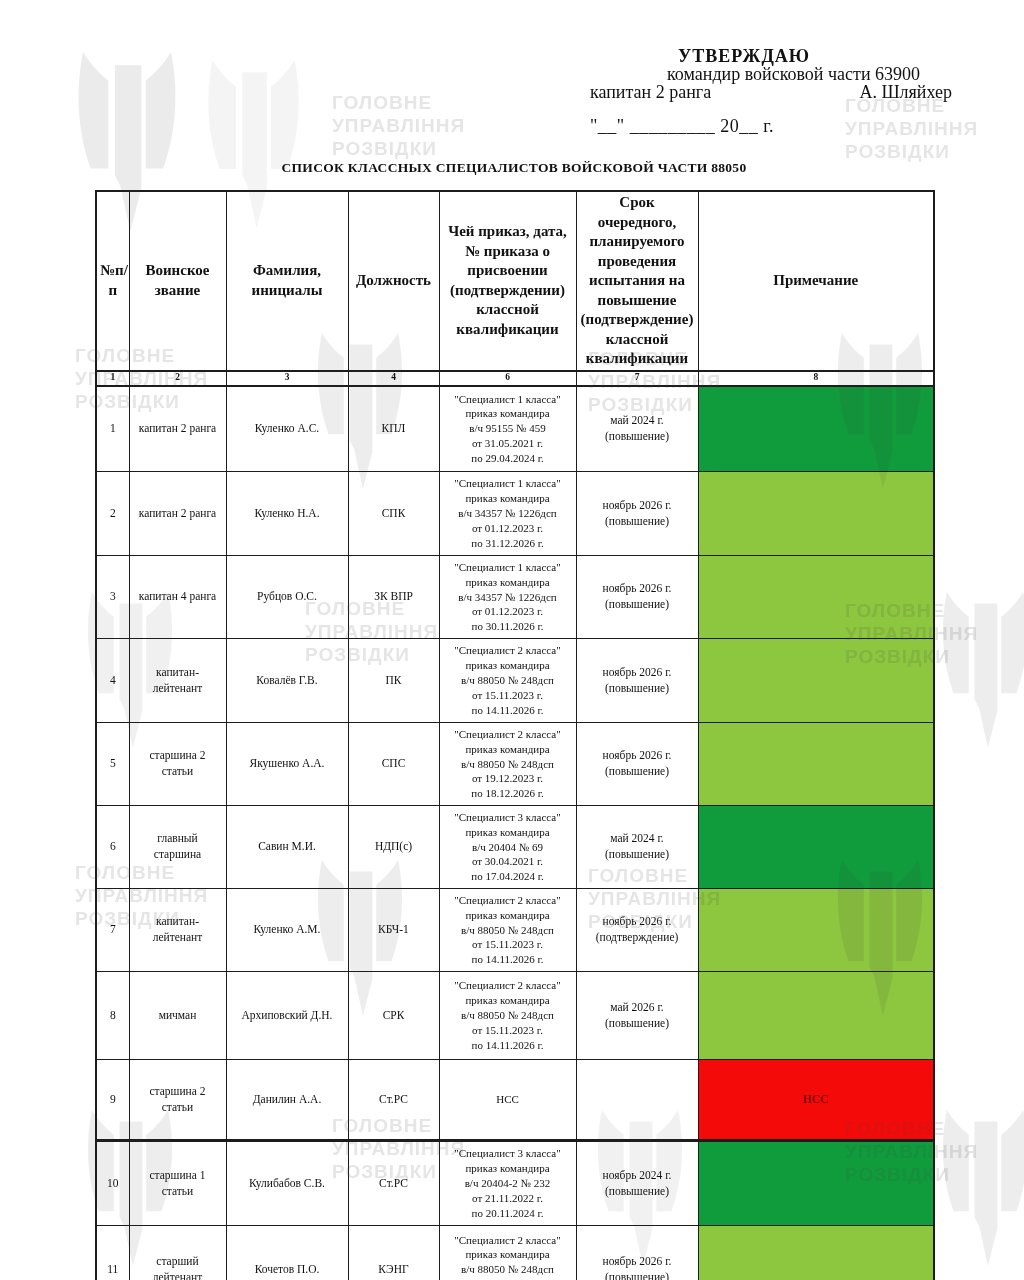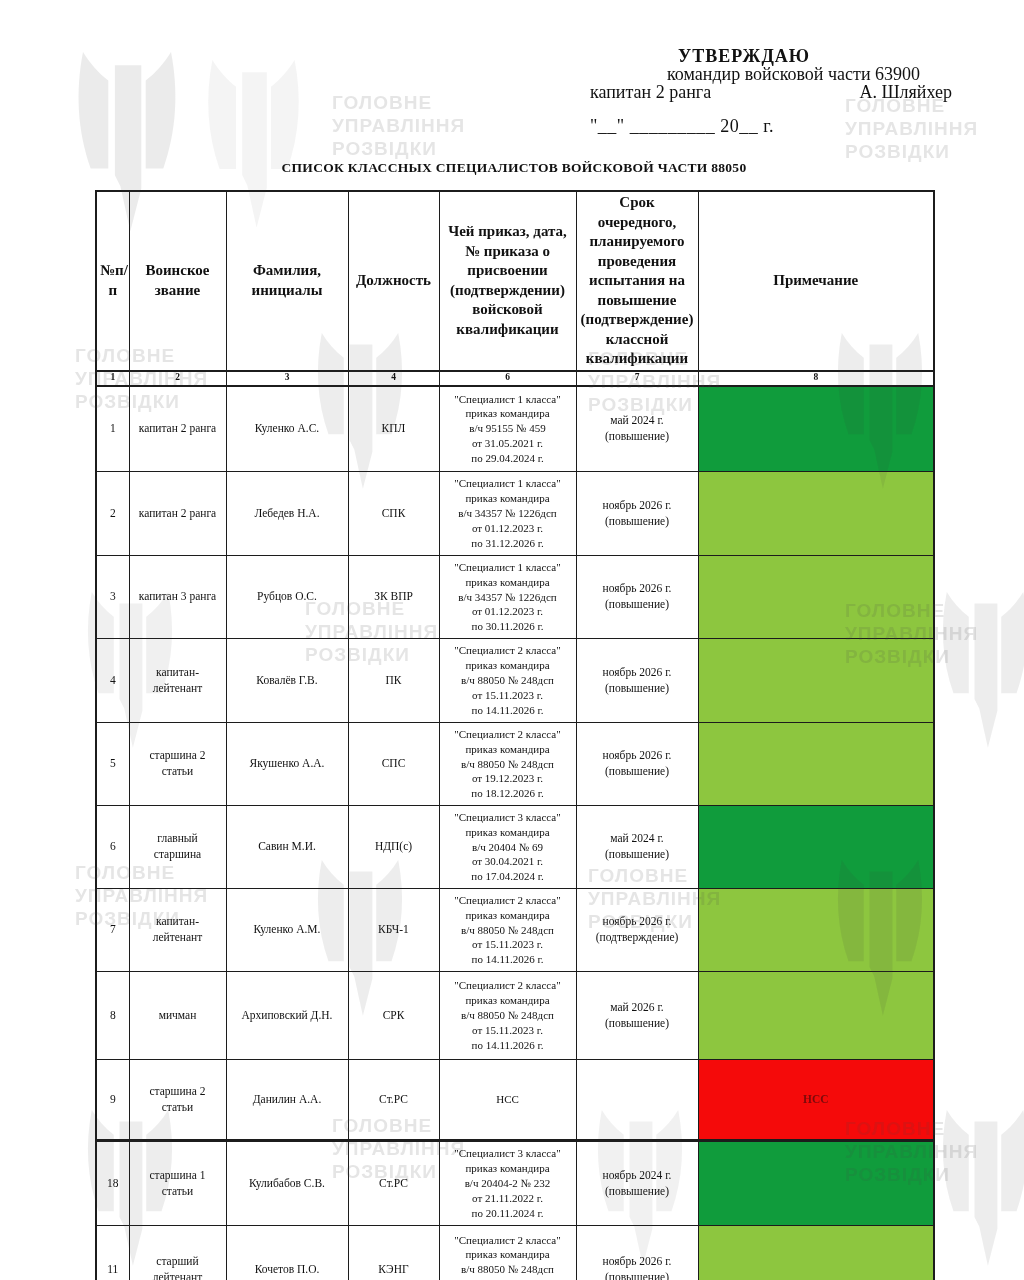--- a/index.html
+++ b/index.html
@@ -67,21 +67,21 @@
         <col style="width:137px">
         <col style="width:122px">
         <col style="width:236px">
     </colgroup>
     <thead>
       <tr id="hdr-labels" style="height:130px">
           <th>№п/п</th>
           <th>Воинское звание</th>
           <th>Фамилия, инициалы</th>
           <th>Должность</th>
-          <th>Чей приказ, дата, № приказа о присвоении (подтверждении) войсковой квалификации</th>
+          <th>Чей приказ, дата, № приказа о присвоении (подтверждении) классной квалификации</th>
           <th>Срок очередного, планируемого проведения испытания на повышение (подтверждение) классной квалификации</th>
           <th>Примечание</th>
         </tr>
       <tr class="num-row" id="hdr-nums">
           <td>1</td>
           <td>2</td>
           <td>3</td>
           <td>4</td>
           <td>6</td>
           <td>7</td>
@@ -99,34 +99,34 @@
 в/ч 95155 № 459
 от 31.05.2021 г.
 по 29.04.2024 г.</td>
           <td class="term-cell">май 2024 г.
 (повышение)</td>
           <td style="background: rgb(16, 156, 60);"></td>
         </tr>
         <tr style="height: 84px;">
           <td>2</td>
           <td class="term-cell">капитан 2 ранга</td>
-          <td>Лебедев Н.А.</td>
+          <td>Куленко Н.А.</td>
           <td>СПК</td>
           <td class="order-cell">"Специалист 1 класса"
 приказ командира
 в/ч 34357 № 1226дсп
 от 01.12.2023 г.
 по 31.12.2026 г.</td>
           <td class="term-cell">ноябрь 2026 г.
 (повышение)</td>
           <td style="background: rgb(141, 198, 63);"></td>
         </tr>
         <tr style="height: 83px;">
           <td>3</td>
-          <td class="term-cell">капитан 3 ранга</td>
+          <td class="term-cell">капитан 4 ранга</td>
           <td>Рубцов О.С.</td>
           <td>ЗК ВПР</td>
           <td class="order-cell">"Специалист 1 класса"
 приказ командира
 в/ч 34357 № 1226дсп
 от 01.12.2023 г.
 по 30.11.2026 г.</td>
           <td class="term-cell">ноябрь 2026 г.
 (повышение)</td>
           <td style="background: rgb(141, 198, 63);"></td>
@@ -209,21 +209,21 @@
           <td>9</td>
           <td class="term-cell">старшина 2
 статьи</td>
           <td>Данилин А.А.</td>
           <td>Ст.РС</td>
           <td class="order-cell">НСС</td>
           <td class="term-cell"></td>
           <td class="note-red" style="background: rgb(245, 10, 10);"><span class="note-txt" style="color: rgb(124, 11, 11);">НСС</span></td>
         </tr>
         <tr style="height: 85px;">
-          <td>18</td>
+          <td>10</td>
           <td class="term-cell">старшина 1
 статьи</td>
           <td>Кулибабов С.В.</td>
           <td>Ст.РС</td>
           <td class="order-cell">"Специалист 3 класса"
 приказ командира
 в/ч 20404-2 № 232
 от 21.11.2022 г.
 по 20.11.2024 г.</td>
           <td class="term-cell">ноябрь 2024 г.

